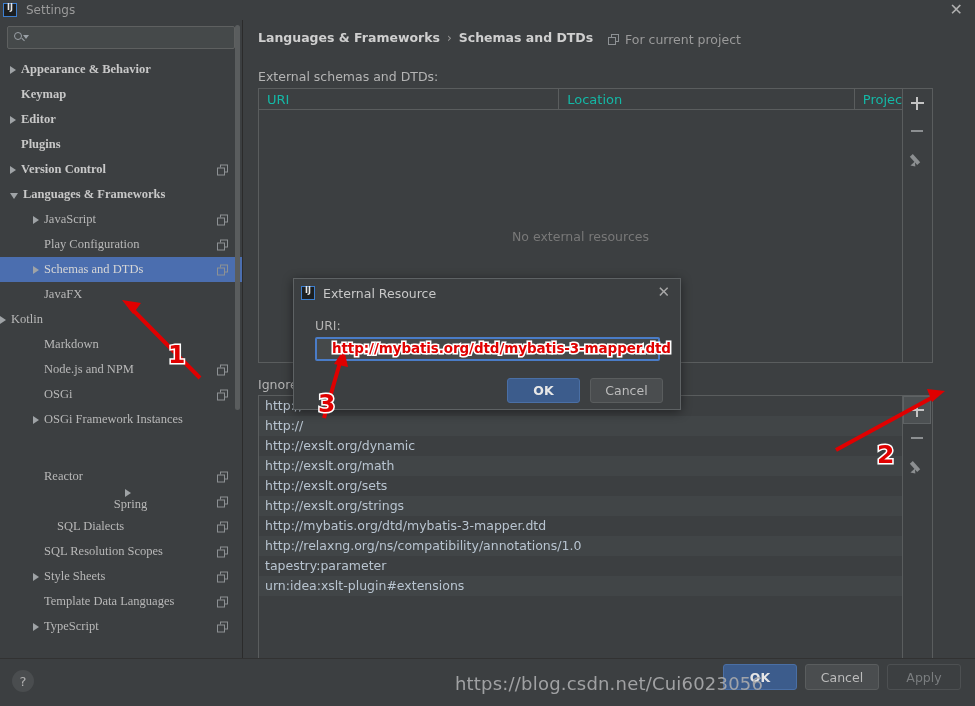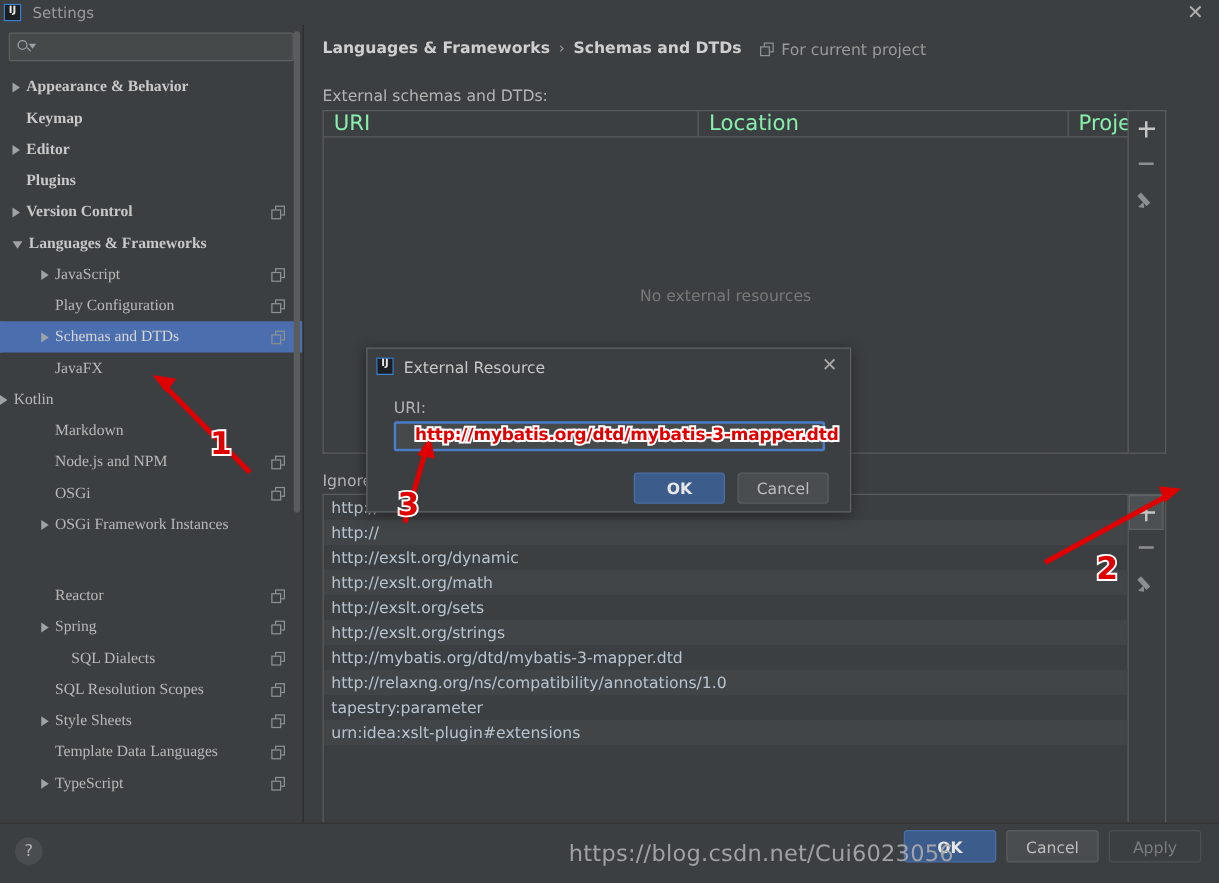--- a/index.html
+++ b/index.html
@@ -137,21 +137,21 @@
   }
 
   
   .ext-table {
     position: absolute; left: 14px; top: 68px; width: 645px; height: 275px;
     border: 1px solid #5a5d5e; background: #3c3f41;
   }
   .ext-head { display: flex; height: 21px; border-bottom: 1px solid #5a5d5e; }
   .ext-th {
     display: flex; align-items: center; padding-left: 8px;
-    font-size: 17px; color: #86efac; white-space: nowrap; overflow: hidden;
+    font-size: 13px; color: #14b8a6; white-space: nowrap; overflow: hidden;
   }
   .ext-th.uri { width: 321px; border-right: 1px solid #5a5d5e; }
   .ext-th.loc { width: 316px; border-right: 1px solid #5a5d5e; }
   .ext-th.proj { width: 50px; }
   .ext-empty {
     height: 252px; display: flex; align-items: center; justify-content: center;
     font-size: 12.5px; color: #787878;
   }
   .side-buttons {
     position: absolute; left: 659px; top: 68px; width: 30px; height: 275px;
@@ -382,21 +382,21 @@
           <span class="tree-label">OSGi Framework Instances</span>
         </div>
         <div class="tree-row" style="padding-left: 33px; margin-top: 32px;">
           <span class="twisty none"></span>
           <span class="tree-label">Reactor</span>
           <span class="copy-icon">
             <i class="back"></i>
             <i class="front"></i>
           </span>
         </div>
-        <div class="tree-row" style="padding-left: 33px;">
+        <div class="tree-row" style="padding-left: 33px; flex-direction: column;">
           <span class="twisty "></span>
           <span class="tree-label">Spring</span>
           <span class="copy-icon">
             <i class="back"></i>
             <i class="front"></i>
           </span>
         </div>
         <div class="tree-row" style="padding-left: 46px;">
           <span class="twisty none"></span>
           <span class="tree-label">SQL Dialects</span>

